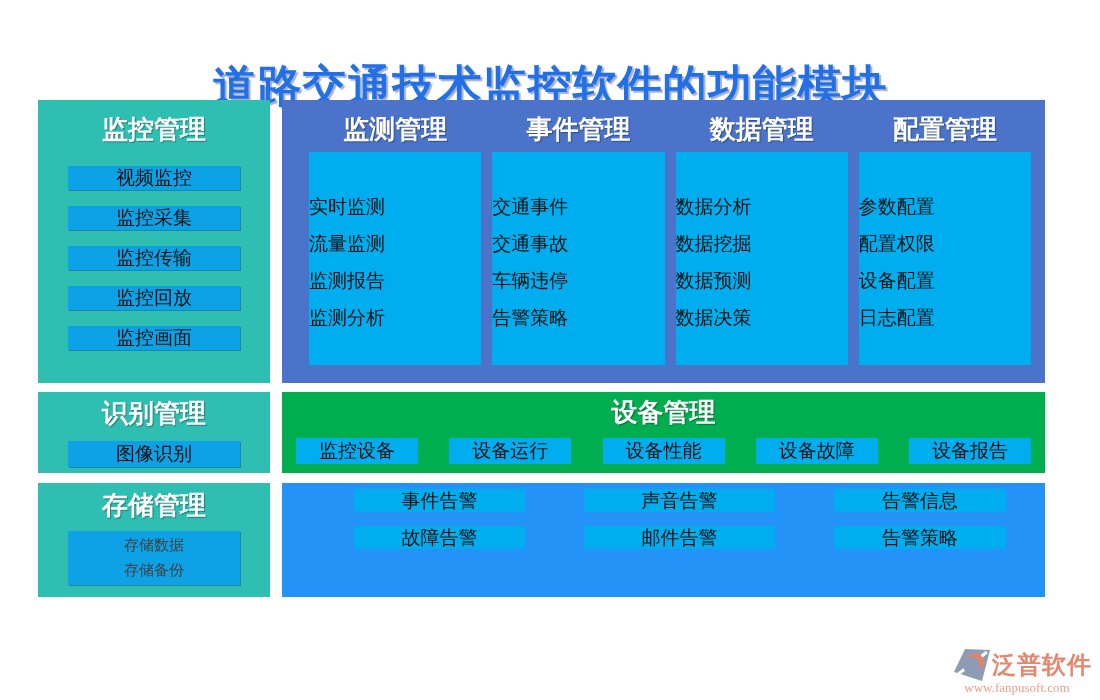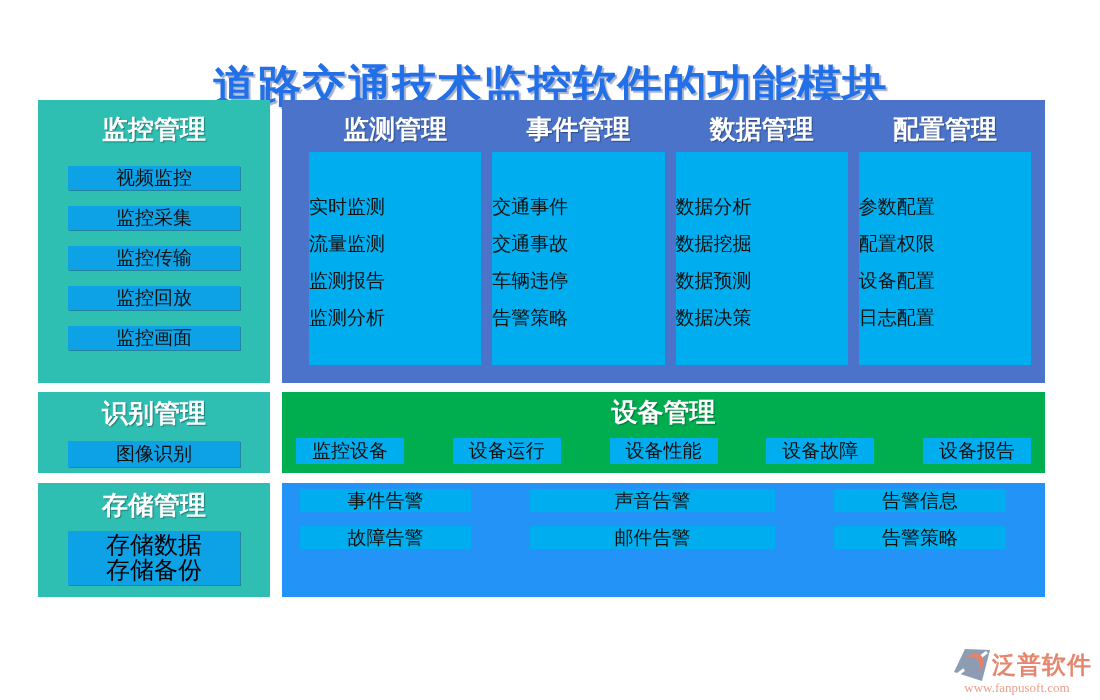--- a/index.html
+++ b/index.html
@@ -37,21 +37,21 @@
   #panel-recognition{left:38px;top:392px;width:232px;height:81px;}
   #panel-recognition h2{padding-top:4px;}
   #panel-recognition .btn{margin:10px auto 0 auto;height:26px;line-height:26px;}
   #panel-storage{left:38px;top:483px;width:232px;height:114px;}
   #panel-storage h2{padding-top:5px;}
   .storage-box{
     width:172px;margin:8px auto 0 auto;background:#0da2e6;
     box-shadow:1px 1px 0 rgba(20,60,140,.45);padding:2px 0;
   }
   .storage-box div{
-    text-align:center;font-size:24px;line-height:25px;color:#000000;
+    text-align:center;font-size:15px;line-height:25px;color:#404040;
     font-family:"Liberation Serif",serif;
   }
   
   #panel-main{left:282px;top:100px;width:763px;height:283px;}
   .main-grid{
     position:absolute;left:27px;right:14px;top:0;bottom:18px;
     display:grid;grid-template-columns:repeat(4,1fr);gap:11px;
   }
   .main-col{display:flex;flex-direction:column;}
   .main-col h2{padding-top:12px;height:42px;box-sizing:border-box;}
@@ -61,27 +61,27 @@
   .card .item{
     font-size:19px;line-height:37px;color:#101010;
     font-family:"Liberation Serif",serif;
   }
   
   #panel-device{left:282px;top:392px;width:763px;height:81px;}
   #panel-device h2{padding-top:3px;}
   .device-row{
     display:flex;justify-content:space-between;padding:0 14px;margin-top:8px;
   }
-  .device-row .btn{width:108px;height:26px;line-height:26px;background:#00aeef;box-shadow:none;}
+  .device-row .btn{width:122px;height:26px;line-height:26px;background:#00aeef;box-shadow:none;}
   
   #panel-alert{left:282px;top:483px;width:763px;height:114px;}
   #panel-alert h2{padding-top:4px;}
   .alert-grid{
     display:grid;grid-template-columns:171px 1fr 172px;column-gap:59px;row-gap:14px;
-    padding:0 39px 0 18px;margin-top:6px;
+    padding:0 39px 0 72px;margin-top:6px;
   }
   .alert-grid .btn{width:auto;height:23px;line-height:23px;background:#00aeef;box-shadow:none;}
   
   .logo{position:absolute;right:8px;bottom:4px;width:150px;cursor:pointer;}
   .logo-top{display:flex;align-items:center;justify-content:flex-end;}
   .logo-name{
     font-size:24px;font-weight:bold;color:#e5866e;letter-spacing:1px;
     margin-left:2px;font-family:"Liberation Sans",sans-serif;
   }
   .logo-url{

